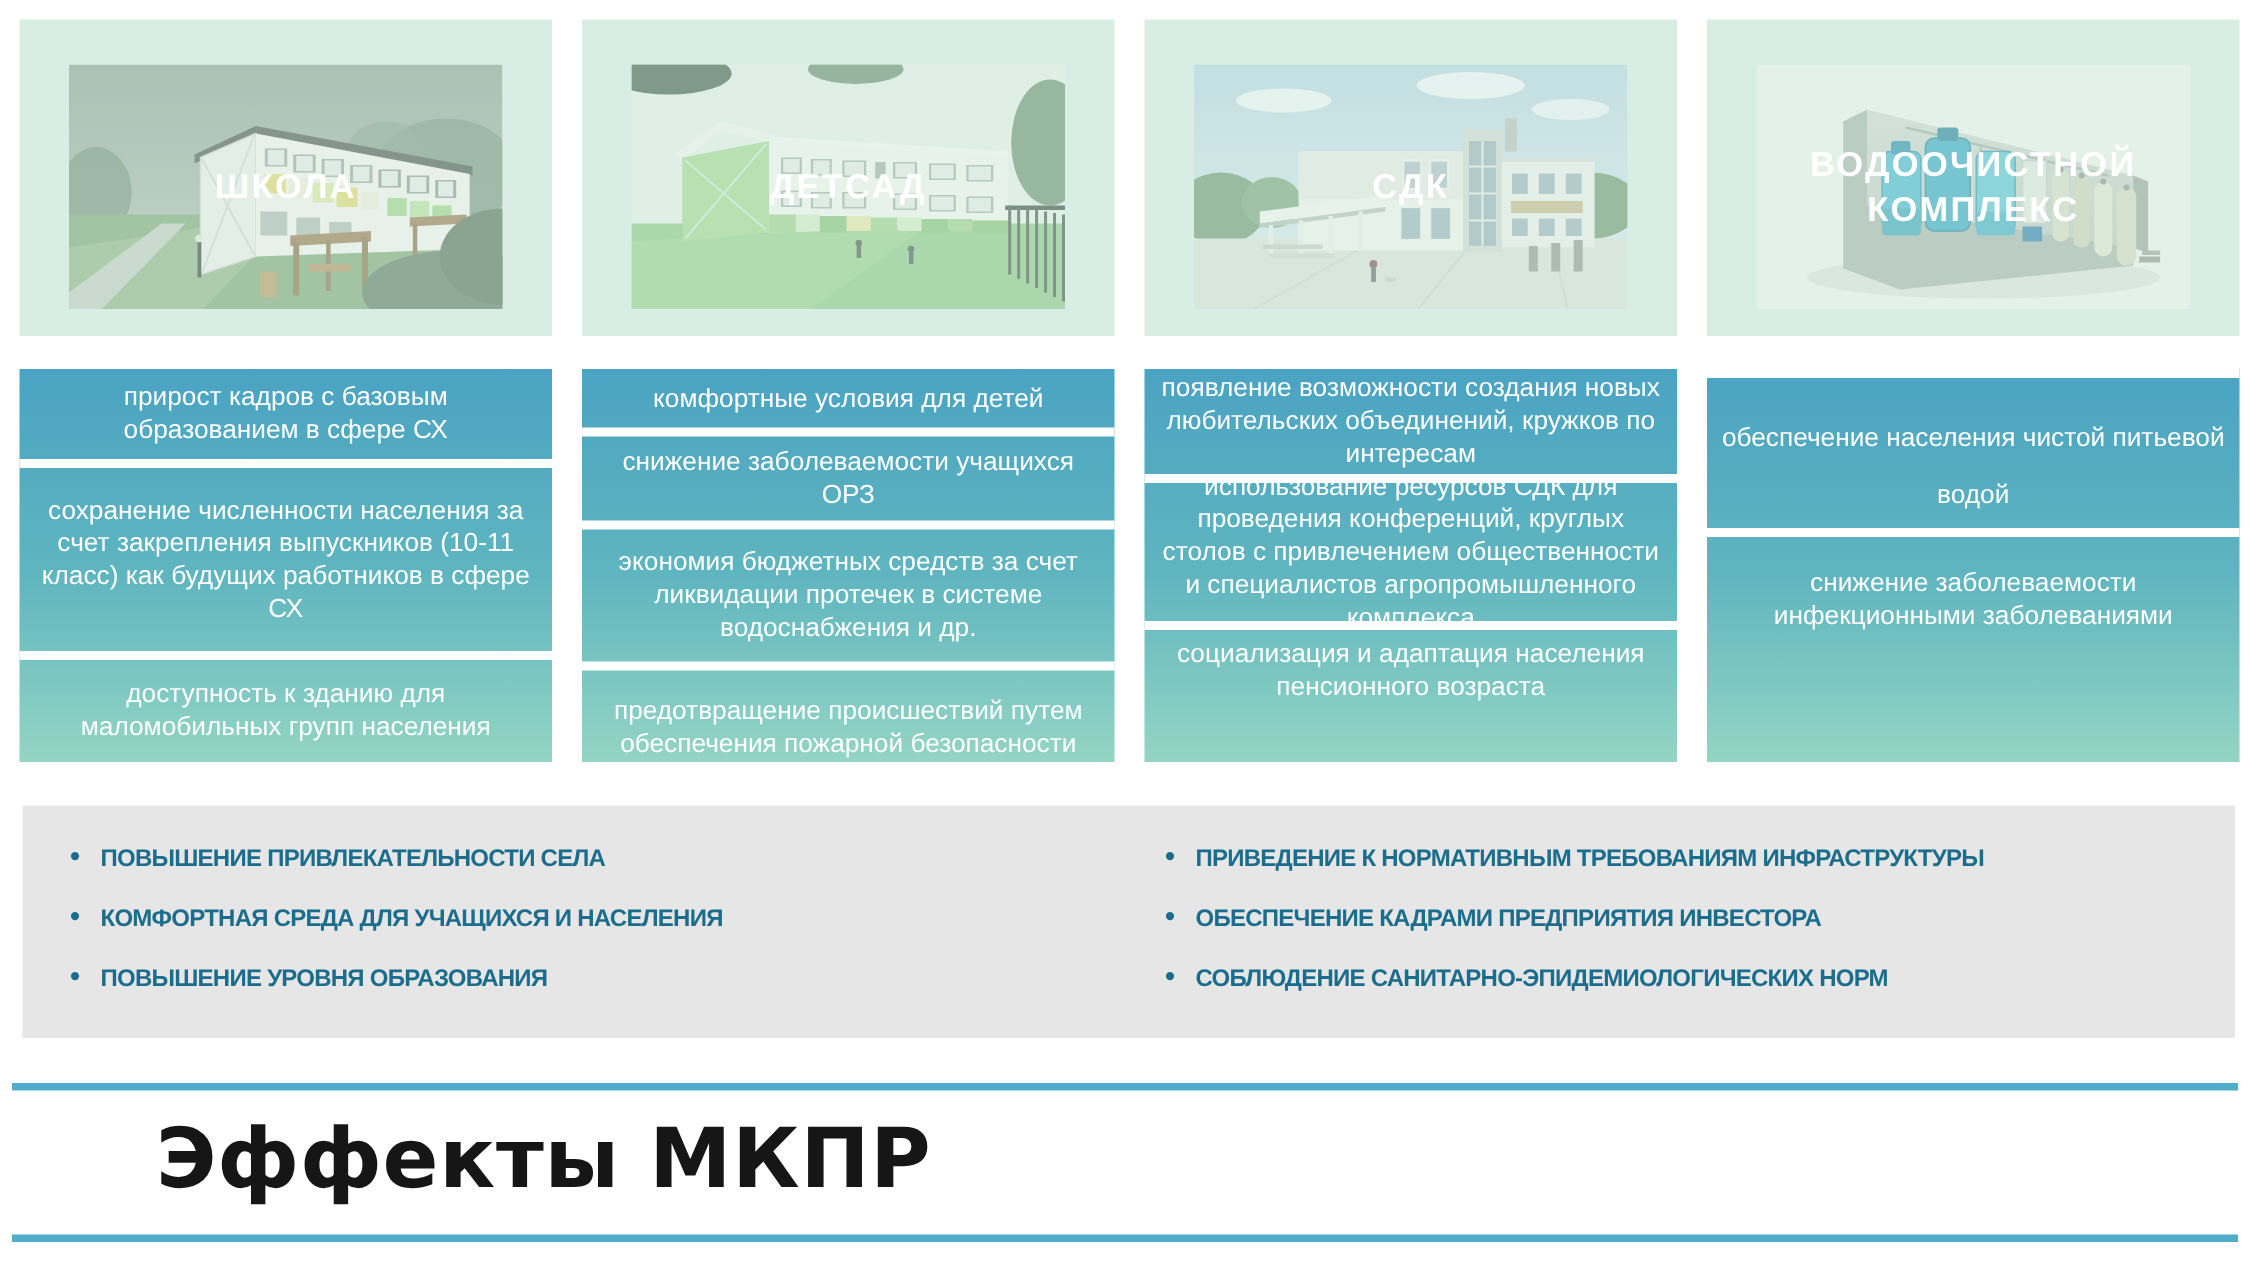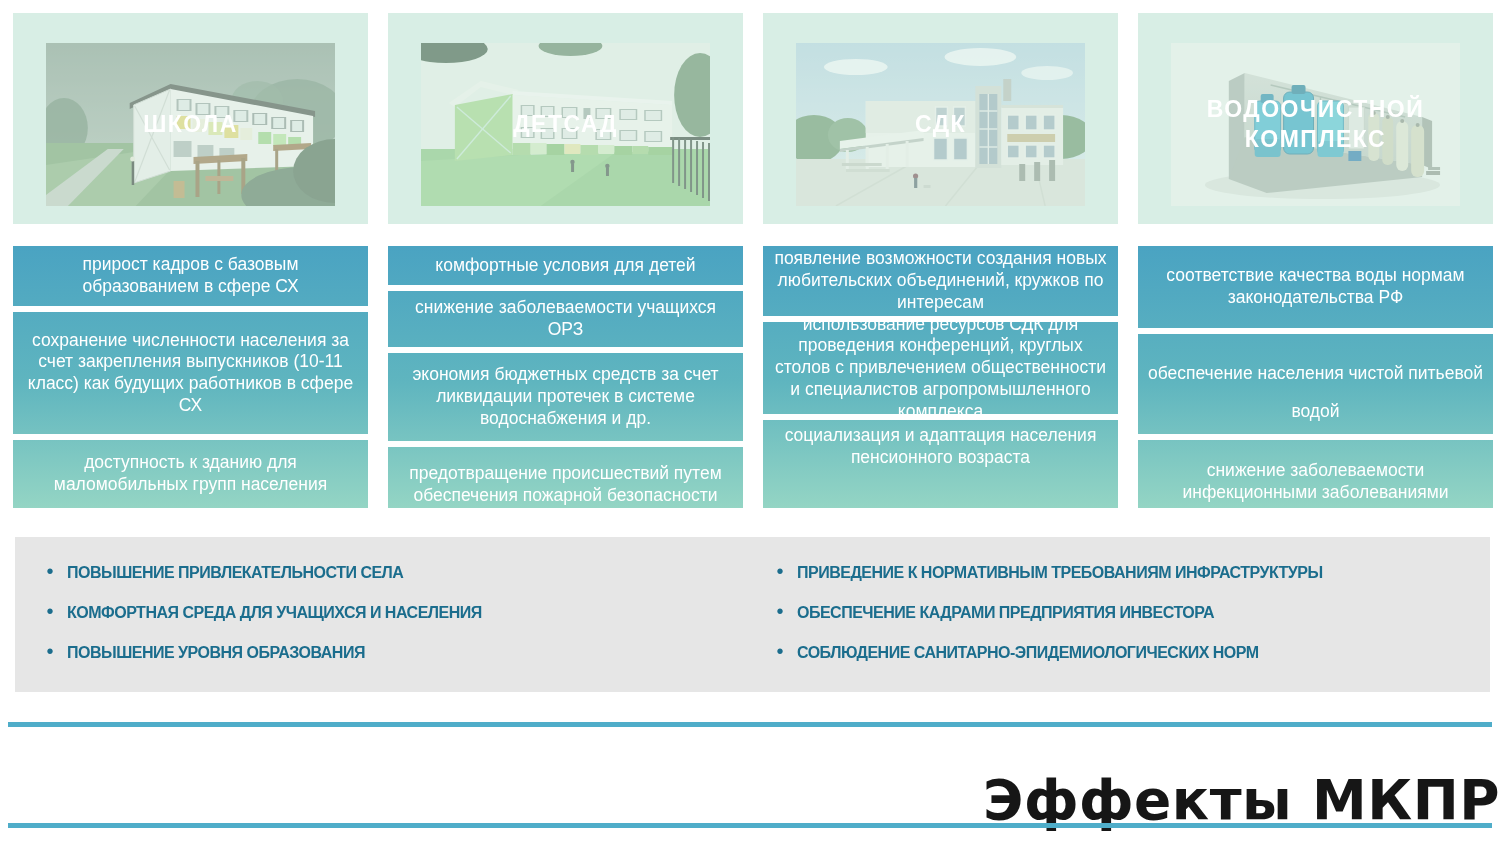--- a/index.html
+++ b/index.html
@@ -45,23 +45,23 @@
   .s-dot{width:34px;text-align:center;color:#1b6d8d;font-size:20px;flex:none;}
   .s-text{
     color:#1b6d8d;font-weight:bold;font-size:16px;letter-spacing:-0.5px;
     white-space:nowrap;
   }
   
   .rule{position:absolute;left:8px;right:8px;height:5px;background:#4fadc9;}
   .rule.top{top:722px;}
   .rule.bottom{top:823px;}
   .slide-title{
-    position:absolute;top:740px;left:104px;right:0;text-align:right;
+    position:absolute;top:740px;left:104px;right:0;text-align:left;
     font-family:"DejaVu Sans",sans-serif;font-weight:800;font-size:55px;
-    color:#161616;letter-spacing:0.5px;margin-top:28px;
+    color:#161616;letter-spacing:0.5px;
   }
 </style>
 </head>
 <body>
 
 <div class="columns">
 
   <div class="col">
     <div class="card">
       <div class="photo">
@@ -345,21 +345,20 @@
           <circle cx="247.5" cy="82" r="2" fill="#8b9488"></circle>
 
           <rect x="256" y="128" width="14" height="4" fill="#8f9a90"></rect>
           <rect x="258" y="124" width="12" height="3" fill="#9aa69b"></rect>
         </svg>
         <div class="tint"></div>
         <div class="card-label">ВОДООЧИСТНОЙ КОМПЛЕКС</div>
       </div>
     </div>
     <div class="boxes">
-      <div class="box" style="height:82px">соответствие качества воды нормам законодательства РФ</div>
       <div class="sep"></div>
       <div class="box wide-lines" style="height:84px">обеспечение населения чистой питьевой водой</div>
       <div class="sep"></div>
       <div class="box" style="height:84px">снижение заболеваемости инфекционными заболеваниями</div>
     </div>
   </div>
 </div>
 
 <div class="summary">
   <div class="summary-col left">

